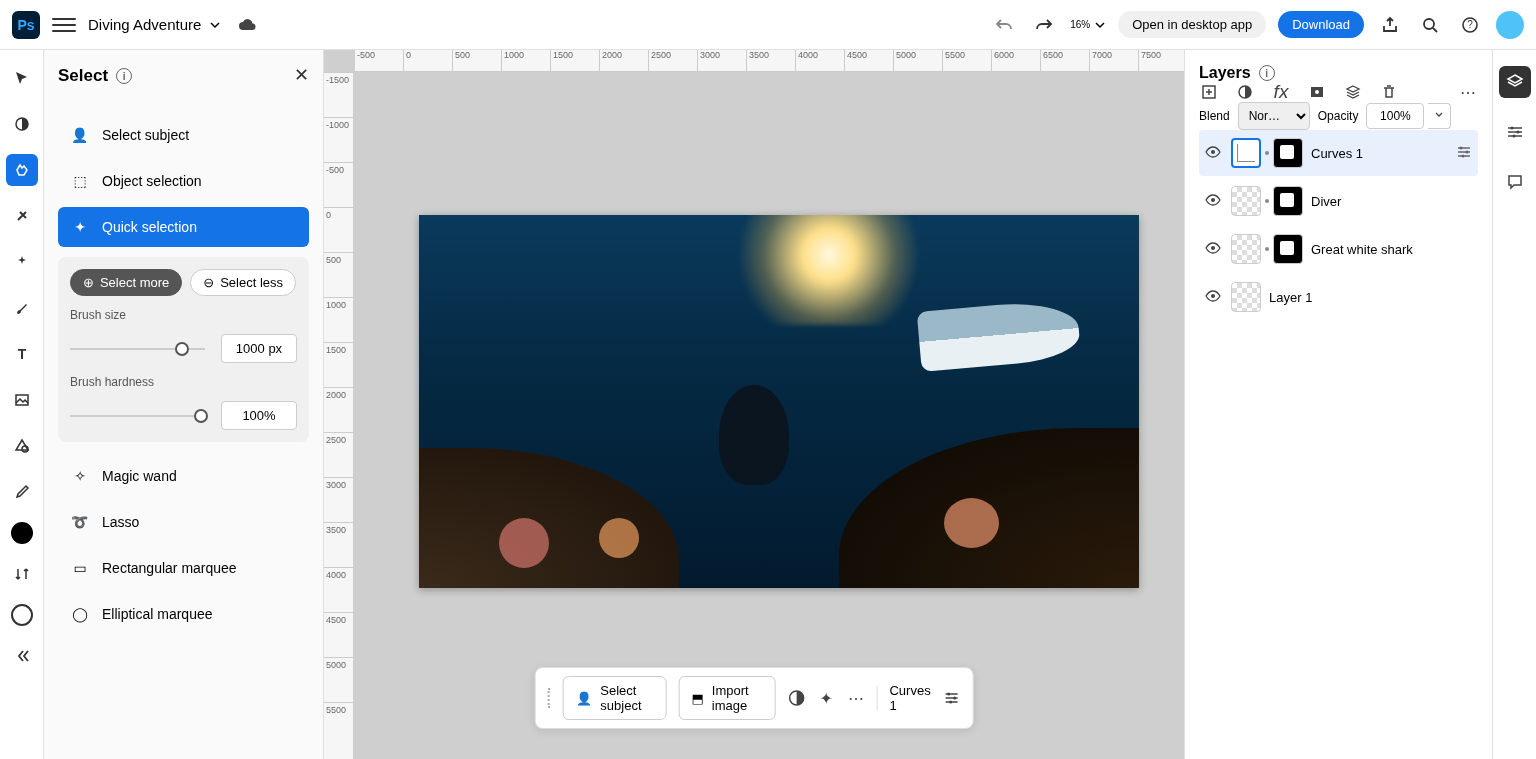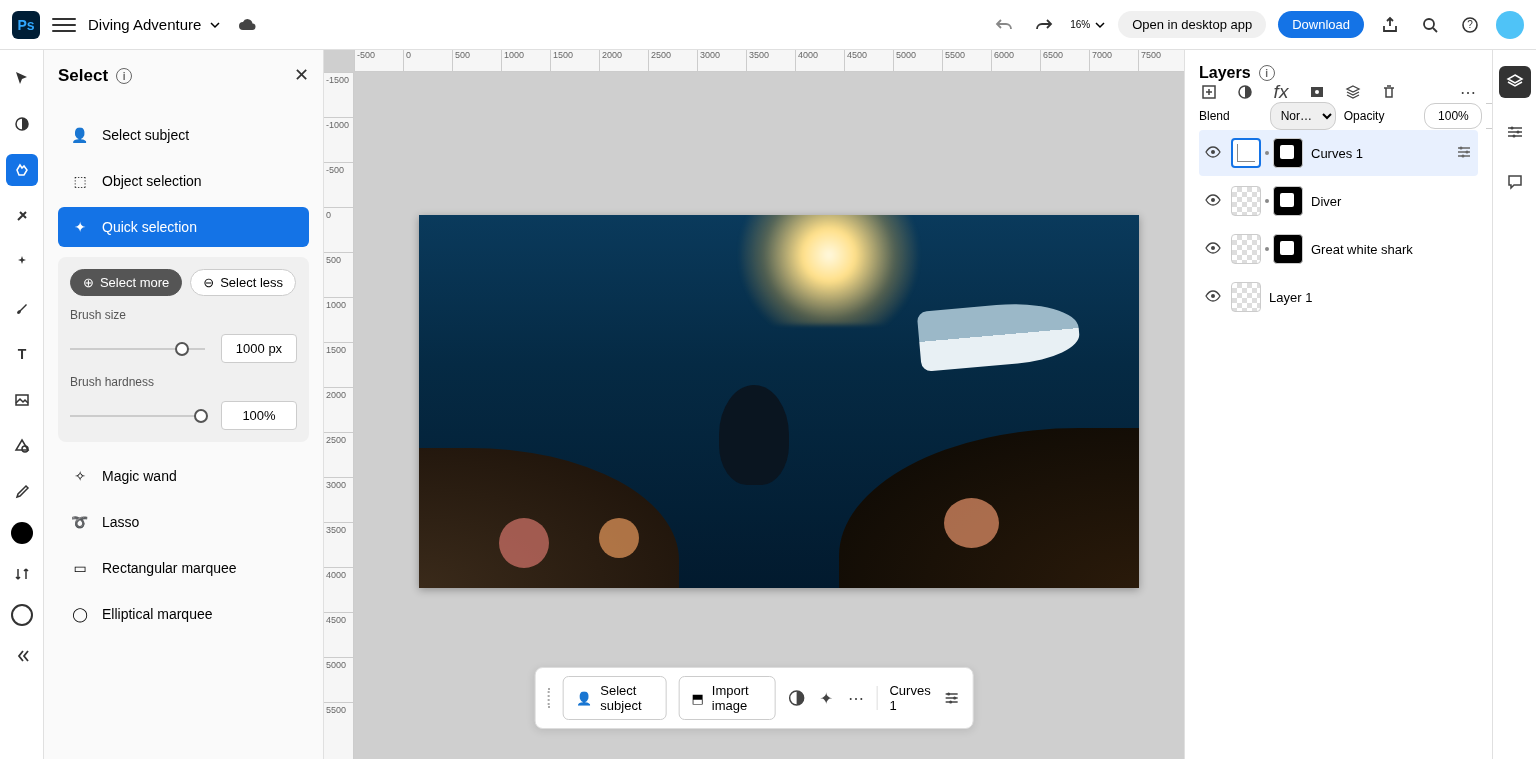--- a/index.html
+++ b/index.html
@@ -54,21 +54,21 @@
 .coral-c3 { position:absolute; bottom:40px; right:140px; width:55px; height:50px; background:#e8946b; border-radius:50%; opacity:.7;}
 .context-bar { position:absolute; bottom:30px; left:50%; transform:translateX(-50%); background:#fff; border:1px solid #ddd; border-radius:8px; padding:8px 12px; display:flex; align-items:center; gap:12px; box-shadow:0 2px 8px rgba(0,0,0,.1);}
 .ctx-btn { display:flex; align-items:center; gap:8px; border:1px solid #ccc; border-radius:6px; padding:6px 12px; font-size:13px; cursor:pointer;}
 .ctx-sep { width:1px; height:24px; background:#ddd;}
 .ctx-icon { width:24px; height:24px; display:flex; align-items:center; justify-content:center; cursor:pointer; color:#444;}
 .layers-panel { width:308px; background:#fff; border-left:1px solid #e0e0e0; padding:14px; display:flex; flex-direction:column; }
 .layers-title { font-size:16px; font-weight:600; display:flex; align-items:center; gap:8px;}
 .layer-toolbar { display:flex; align-items:center; gap:16px; color:#444;}
 .layer-toolbar .li { cursor:pointer; width:20px; height:20px; display:flex; align-items:center; justify-content:center;}
 .blend-row { display:flex; align-items:center; gap:8px; font-size:12px;}
-.blend-row select, .blend-row .opc-input { border:1px solid #ccc; border-radius:11px; padding:5px 6px; font-size:12px;margin-left:32px;}
+.blend-row select, .blend-row .opc-input { border:1px solid #ccc; border-radius:4px; padding:5px 6px; font-size:12px;}
 .blend-row select { width:72px;}
 .opc-input { width:58px; text-align:center;}
 .opc-caret { border:1px solid #ccc; border-left:none; border-radius:0 4px 4px 0; padding:5px 6px; margin-left:-4px;}
 .layer-list { display:flex; flex-direction:column; gap:2px;}
 .layer { display:flex; align-items:center; gap:8px; padding:8px 6px; border-radius:4px; font-size:13px;}
 .layer.selected { background:#e8f0fe;}
 .eye { width:18px; cursor:pointer;}
 .thumb-group { display:flex; align-items:center; gap:4px;}
 .thumb { width:30px; height:30px; border:1px solid #ccc; border-radius:4px; background:repeating-conic-gradient(#ddd 0 25%,#fff 0 50%) 0 0/10px 10px;}
 .thumb.mask { background:#000; position:relative;}

